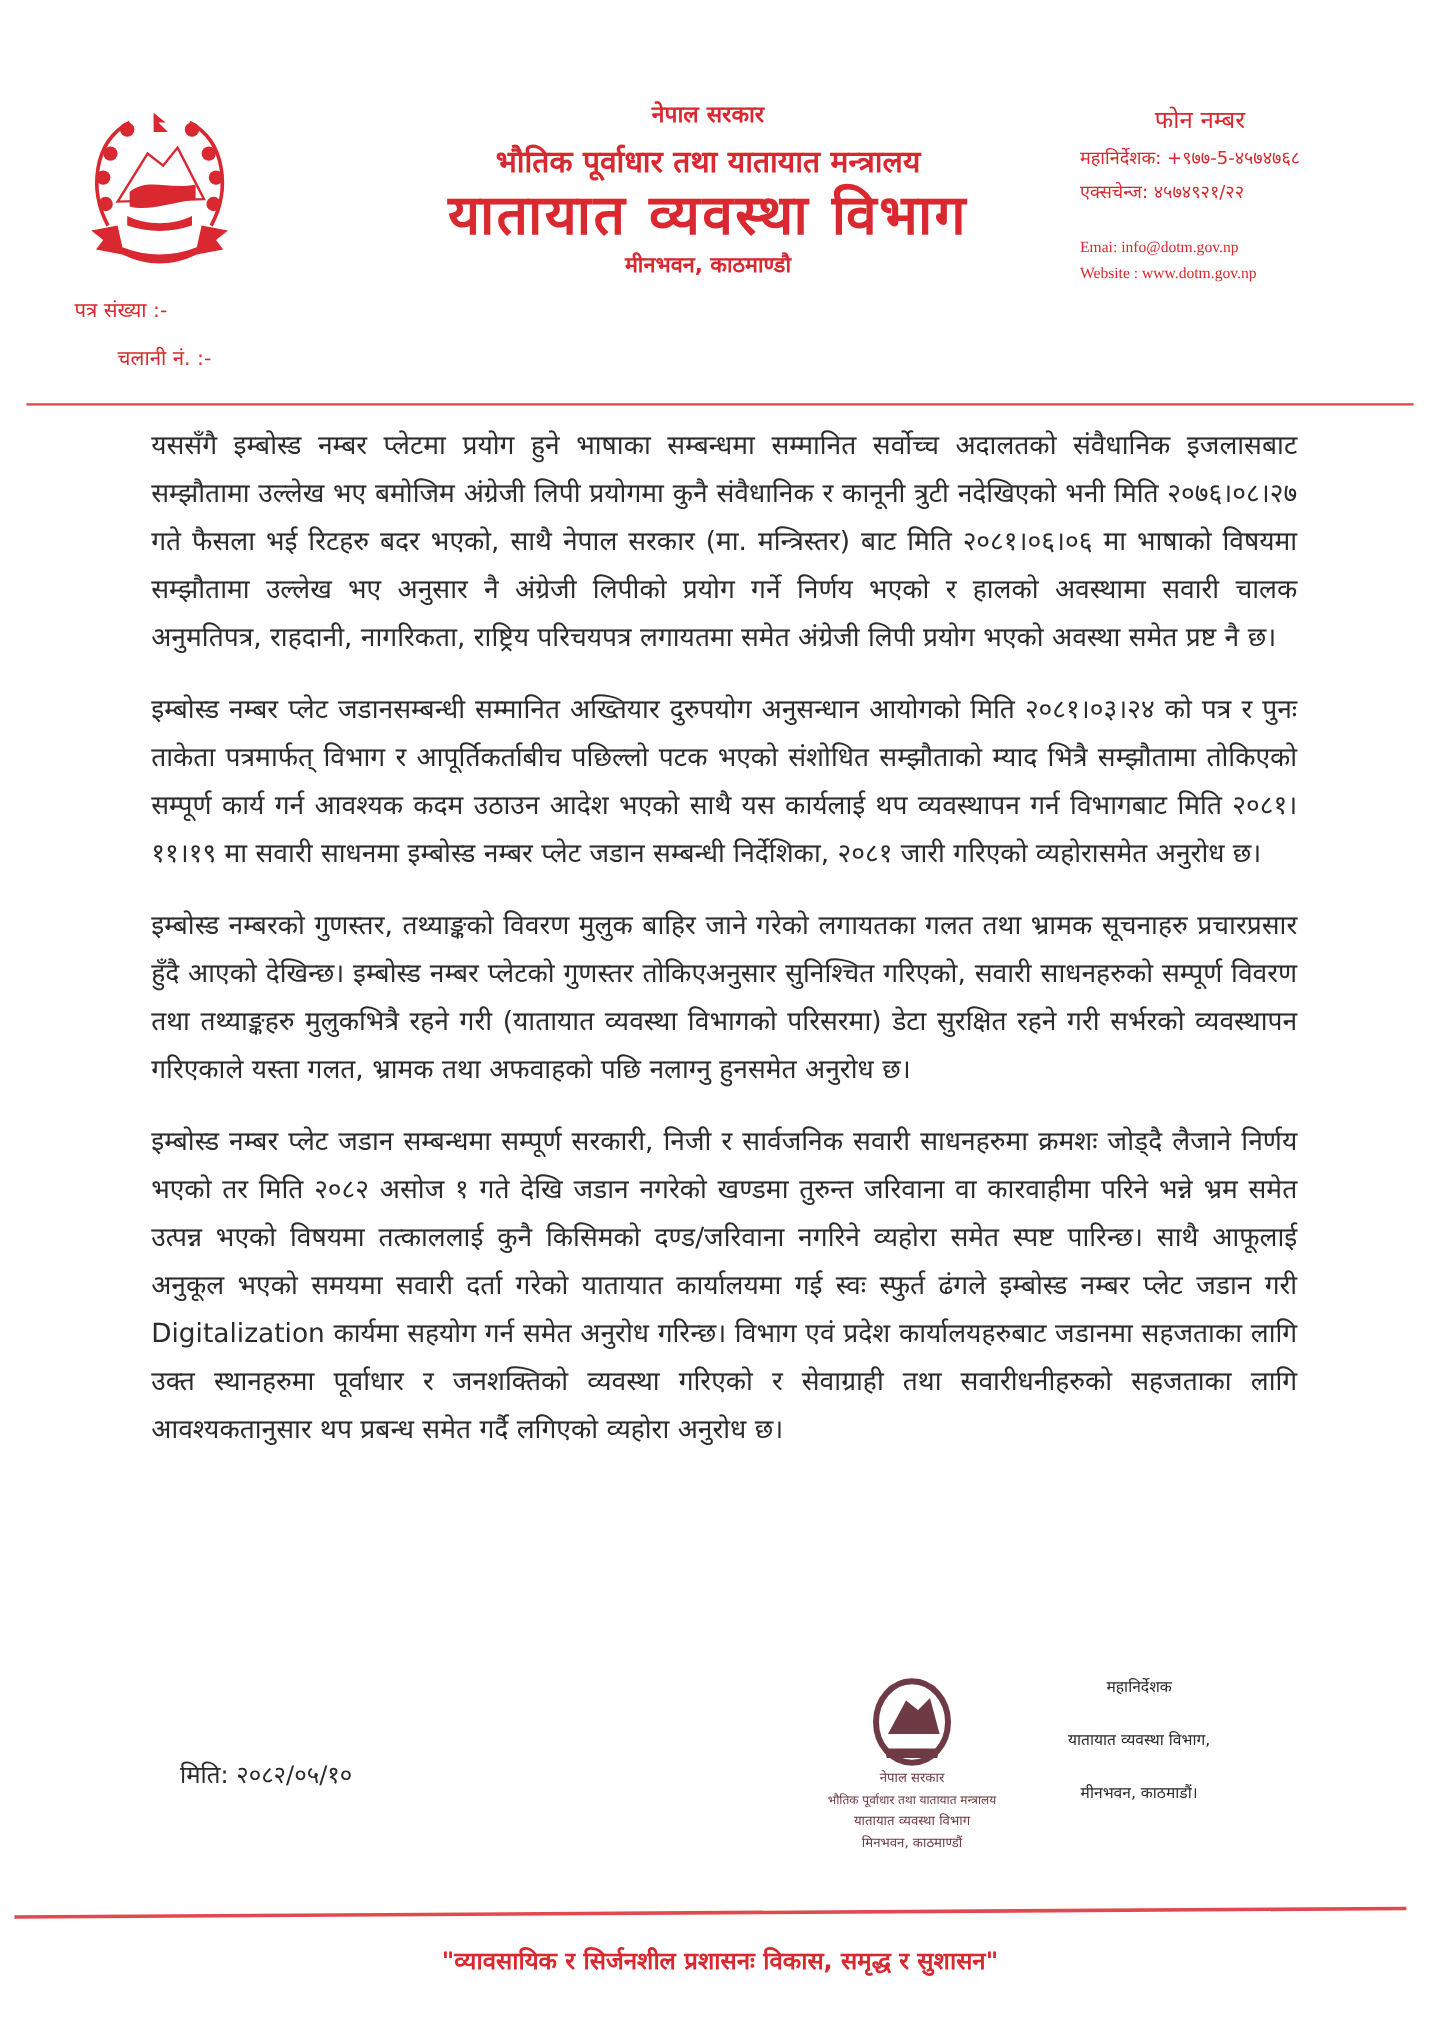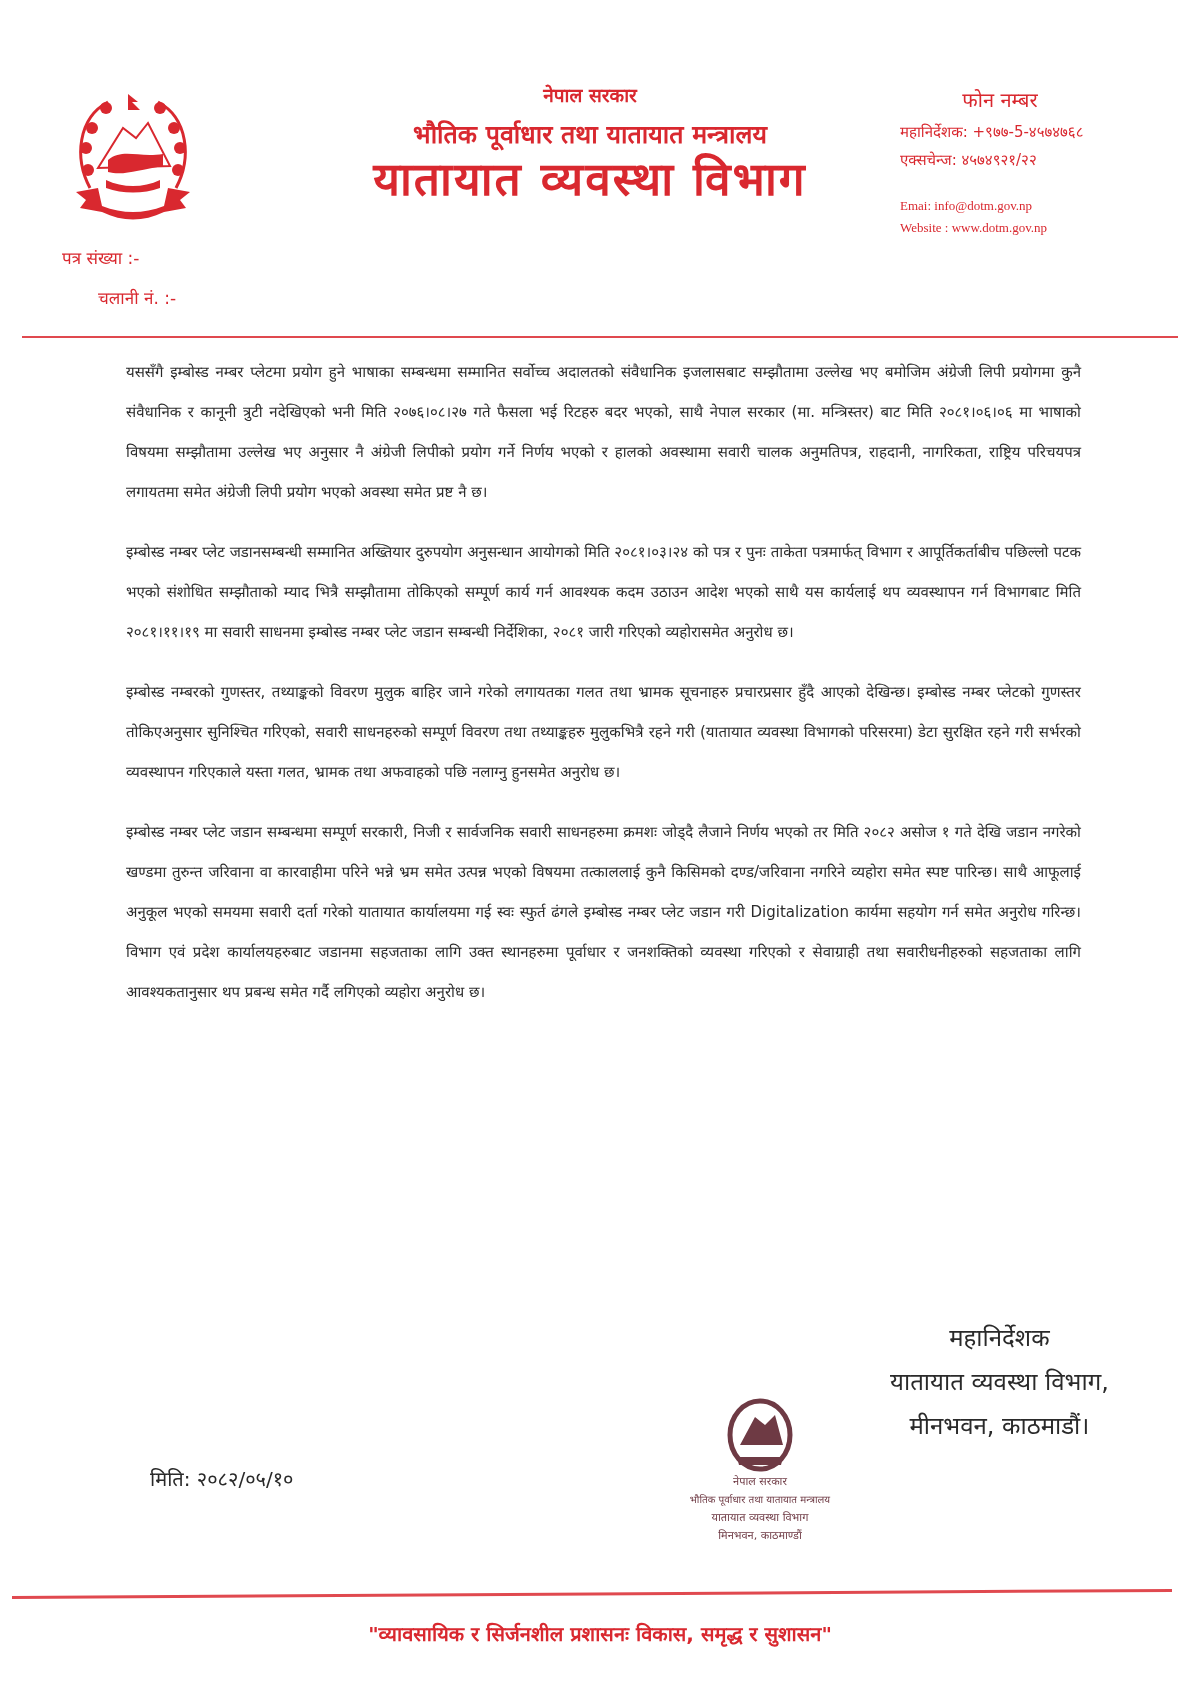--- a/index.html
+++ b/index.html
@@ -13,25 +13,25 @@
   .dept { font-size: 46px; font-weight: bold; margin-top: 2px; letter-spacing: 2px; line-height: 54px; }
   .loc { font-size: 18px; font-weight: bold; margin-top: 2px; }
   .contact { position: absolute; left: 900px; top: 86px; width: 290px; }
   .contact .ph-title { text-align: center; font-size: 20px; width: 200px; margin-bottom: 8px; }
   .contact .ph-line { font-size: 15px; margin-bottom: 8px; white-space: nowrap; }
   .contact .web { font-family: "Liberation Serif", serif; font-size: 13px; line-height: 22px; }
   .contact .web1 { margin-top: 26px; }
   .ref { position: absolute; left: 62px; font-size: 17px; text-align: center; }
   .rule-top { position: absolute; left: 22px; right: 22px; top: 336px; height: 2px; background: #e0494f; }
   .rule-bot { position: absolute; left: 12px; width: 1160px; top: 1596px; height: 3px; background: #e0494f; transform: rotate(-0.35deg); transform-origin: left center; }
-  .body { position: absolute; left: 126px; width: 955px; top: 352px; font-size: 15px; line-height: 40px;
+  .body { position: absolute; left: 126px; width: 955px; top: 352px; font-size: 22px; line-height: 40px;
           text-align: justify; color: #2b2b2b; }
   .body p { margin: 0 0 20px 0; }
   .date { position: absolute; left: 150px; top: 1465px; font-size: 20px; }
-  .sig { position: absolute; left: 890px; top: 1316px; text-align: center; font-size: 24px; line-height: 44px; }
+  .sig { position: absolute; left: 890px; top: 1385px; text-align: center; font-size: 13px; line-height: 44px; }
   .seal { position: absolute; left: 655px; top: 1395px; width: 210px; height: 160px; }
   .slogan { position: absolute; left: 0; width: 1200px; text-align: center; top: 1620px; font-size: 20px; font-weight: bold; }
 </style>
 </head>
 <body>
 
 <div class="emblem">
   <svg viewBox="0 0 130 140" width="130" height="140">
     <g fill="none" stroke="#d9282f" stroke-width="3">
       <path d="M22 100 C6 70 10 30 40 14"></path>
@@ -52,20 +52,21 @@
       <path d="M38 92 C55 100 75 100 92 92 L92 100 C75 106 55 106 38 100 Z"></path>
       <path d="M8 104 L30 100 L34 118 C55 126 75 126 96 118 L100 100 L122 104 L112 112 L118 120 L96 124 C75 134 55 134 34 124 L12 120 L18 112 Z"></path>
     </g>
   </svg>
 </div>
 
 <div class="head-center red">
   <div class="gov">नेपाल सरकार</div>
   <div class="ministry">भौतिक पूर्वाधार तथा यातायात मन्त्रालय</div>
   <div class="dept">यातायात व्यवस्था विभाग</div>
+  <div class="loc">मीनभवन, काठमाण्डौ</div>
 </div>
 
 <div class="contact red">
   <div class="ph-title">फोन नम्बर</div>
   <div class="ph-line">महानिर्देशक: +९७७-5-४५७४७६८</div>
   <div class="ph-line">एक्सचेन्ज: ४५७४९२१/२२</div>
   <div class="web web1">Emai: info@dotm.gov.np</div>
   <div class="web">Website : www.dotm.gov.np</div>
 </div>
 

